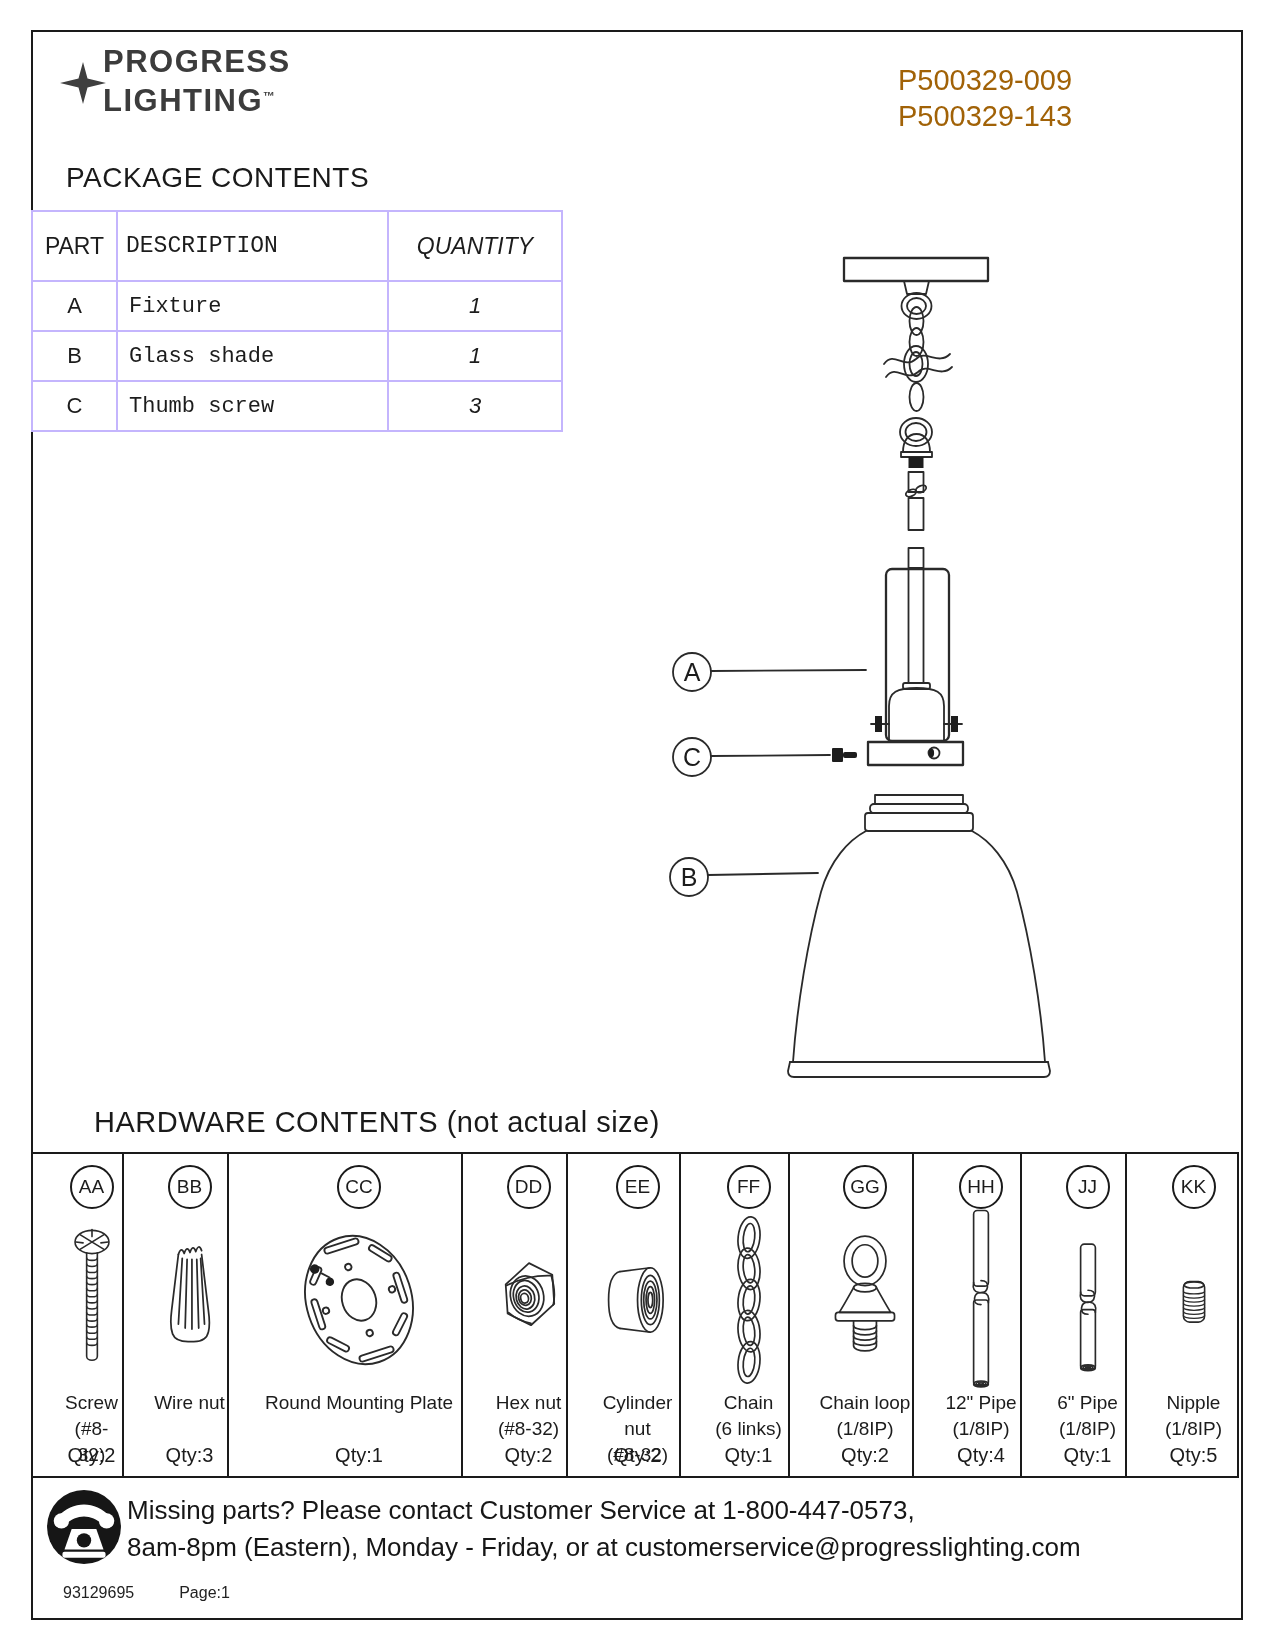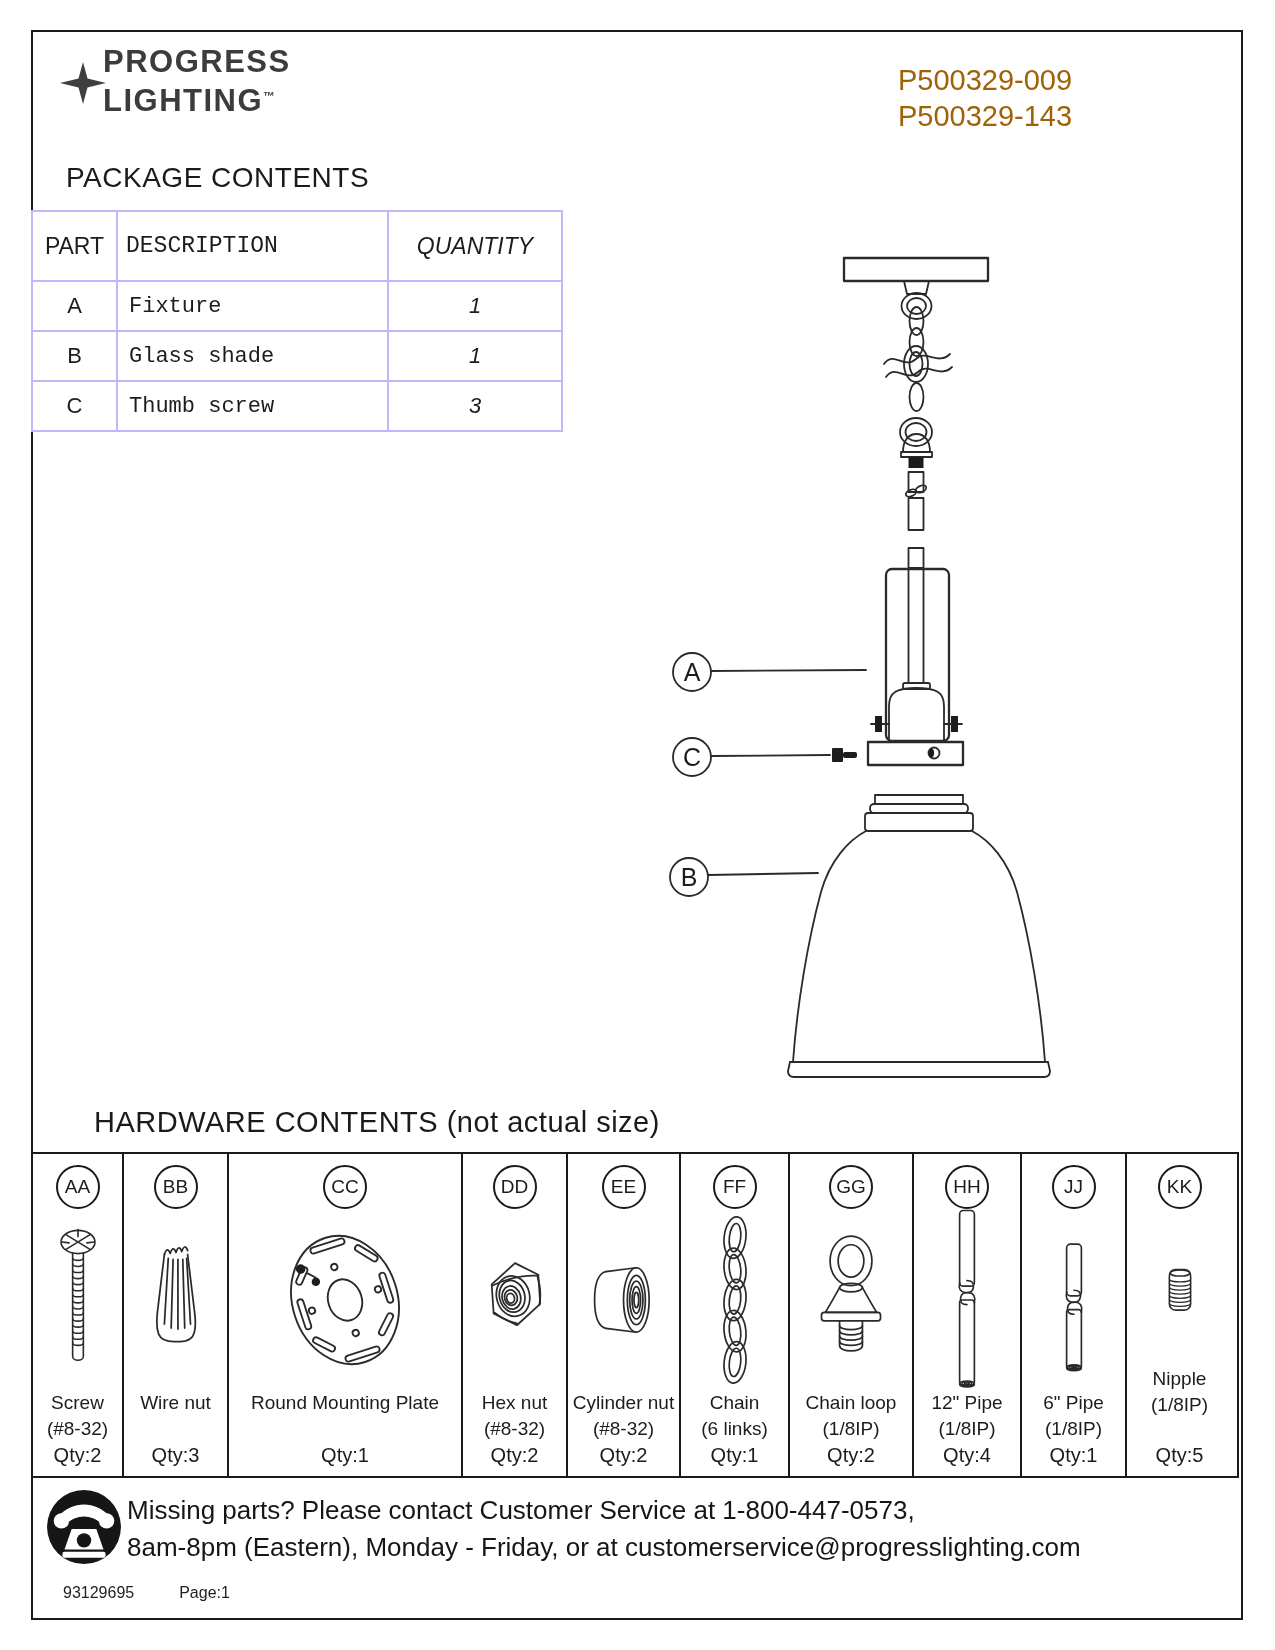--- a/index.html
+++ b/index.html
@@ -38,22 +38,22 @@
   .diagram{left:600px;top:230px;}
   .ln{fill:none;stroke:#2a2a2a;stroke-width:1.8;stroke-linejoin:round;stroke-linecap:round;}
   .ln2{fill:none;stroke:#2a2a2a;stroke-width:2.3;stroke-linejoin:round;}
   .fillb{fill:#1d1d1d;stroke:none;}
   .callout-txt{font-size:25px;fill:#1c1c1c;}
 
   
   .hw-table{left:31px;top:1152px;width:1208px;height:326px;border:2px solid #1a1a1a;
     display:flex;box-sizing:border-box;background:#fff;}
   .hw-cell{display:flex;flex-direction:column;align-items:center;
-    border-right:2px solid #1a1a1a;box-sizing:border-box;height:100%;}
-  .hw-cell:last-child{border-right:none;gap:24px;}
+    border-right:2px solid #1a1a1a;box-sizing:border-box;height:100%;padding-left:28px;}
+  .hw-cell:last-child{border-right:none;}
   .hw-id{margin-top:11px;width:40px;height:40px;border:2px solid #1a1a1a;border-radius:50%;
     display:flex;align-items:center;justify-content:center;font-size:19px;flex:none;}
   .hw-art{flex:1;display:flex;align-items:center;justify-content:center;width:100%;overflow:hidden;}
   .hw-label{height:54px;text-align:center;font-size:19px;line-height:26px;flex:none;width:100%;}
   .hw-qty{height:32px;font-size:20px;flex:none;}
 
   
   .phone-badge{left:45px;top:1488px;}
   .footer-text{left:127px;top:1492px;font-size:26px;line-height:37px;color:#161616;}
   .doc-line{left:44px;top:1584px;font-size:16px;color:#222;}

